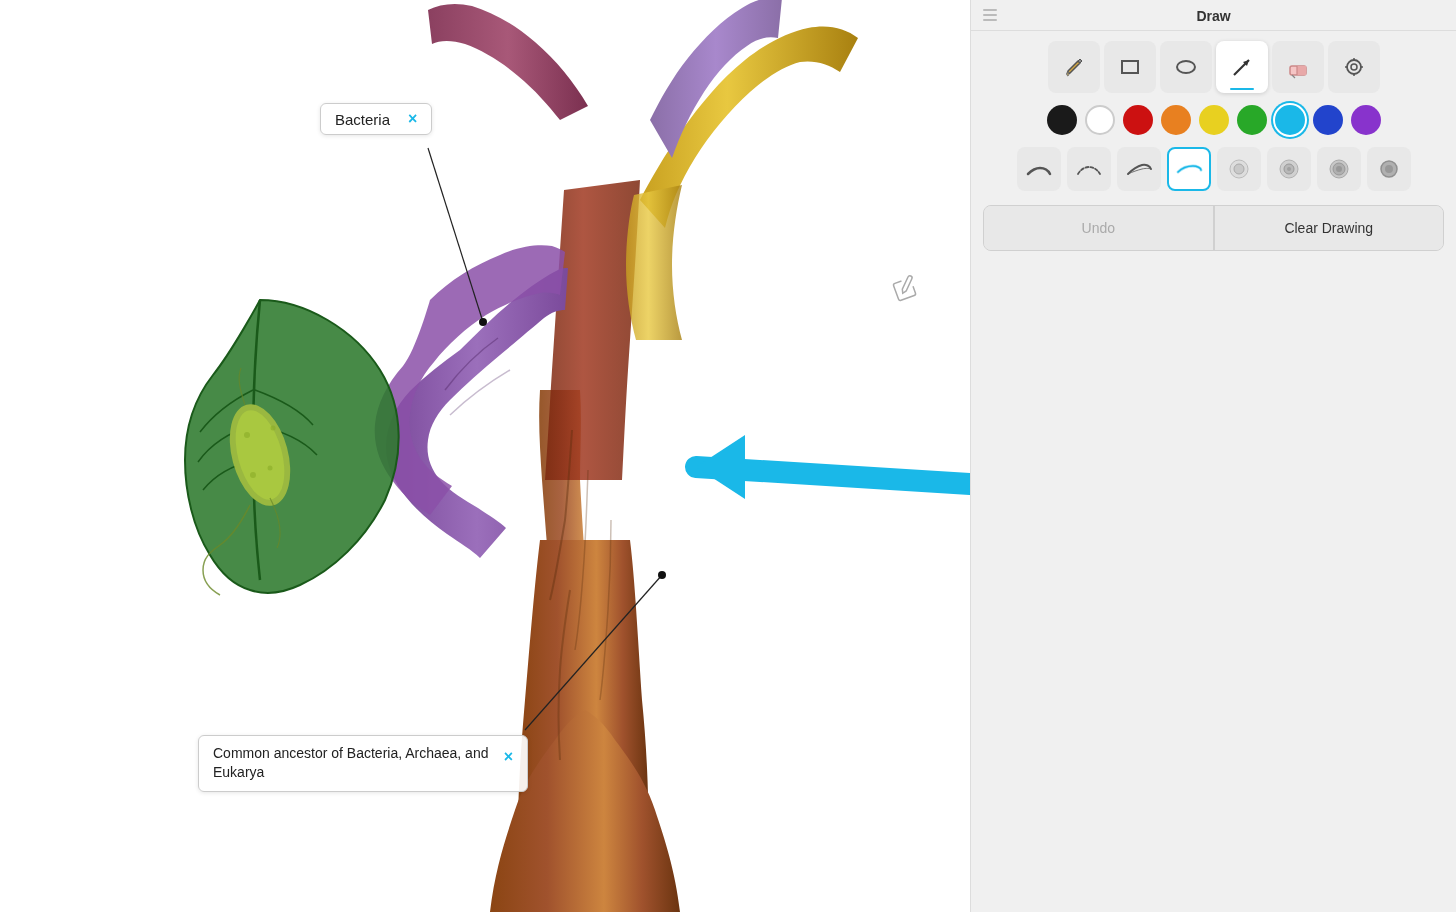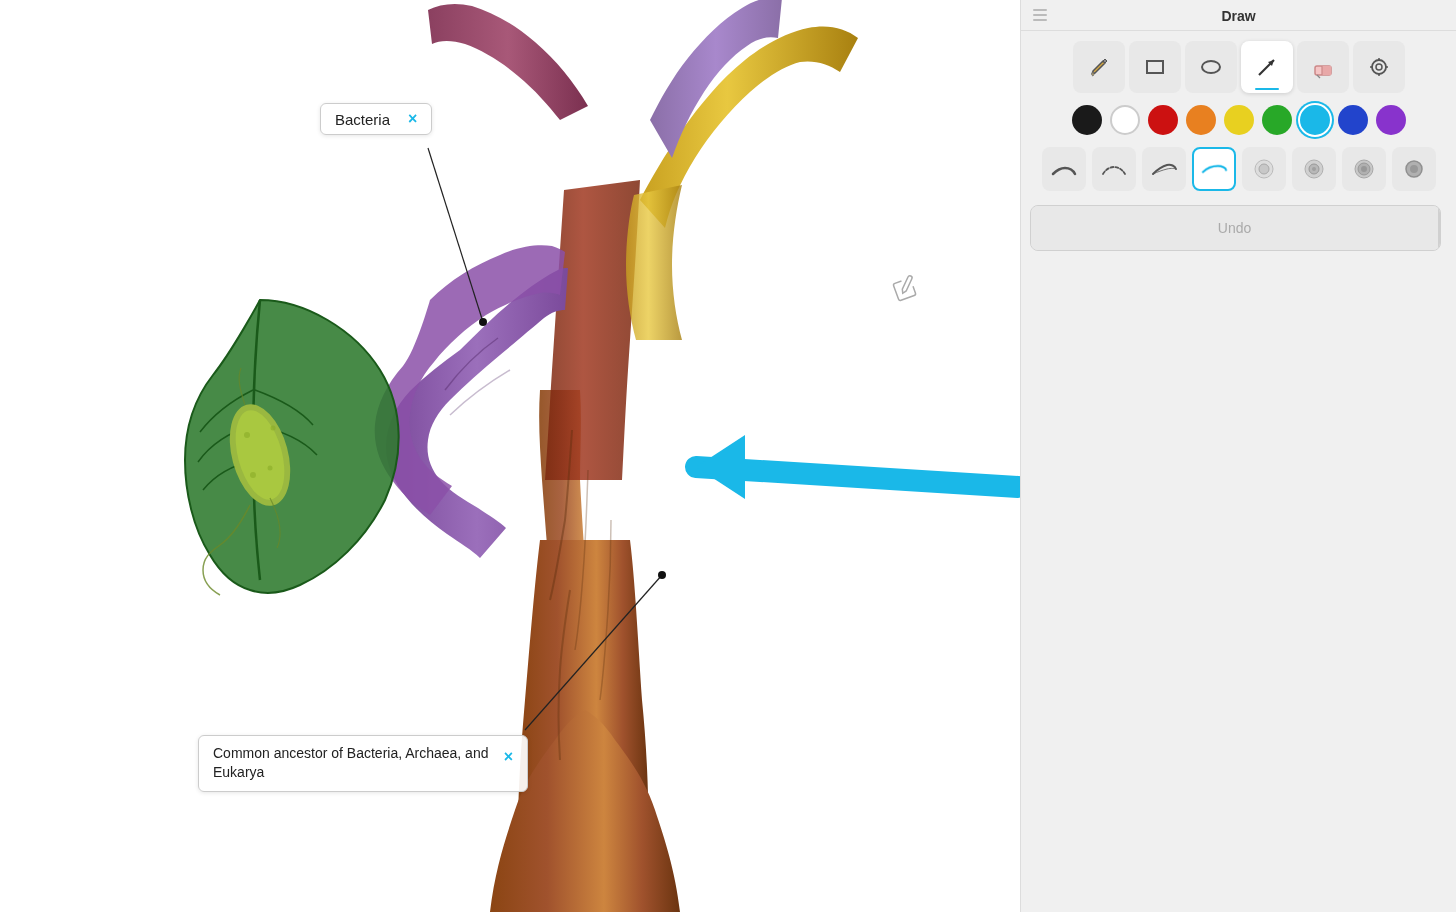--- a/index.html
+++ b/index.html
@@ -92,27 +92,27 @@
       left: 894px;
       font-size: 20px;
       color: #aaa;
       transform: rotate(-20deg);
     }
 
     
     #draw-panel {
       position: absolute;
       right: 0; top: 0;
-      width: 436px;
+      width: 486px;
       height: 912px;
       background: #f0f0f0;
       border-left: 1px solid #ddd;
       display: flex;
       flex-direction: column;
-      align-items: flex-start;
+      align-items: center;
       padding-top: 0;
     }
 
     .panel-header {
       width: 100%;
       display: flex;
       align-items: center;
       justify-content: center;
       padding: 8px 0 6px 0;
       border-bottom: 1px solid #ddd;
@@ -532,15 +532,16 @@
         <circle cx="15" cy="15" r="8" fill="#b0b0b0" stroke="#909090" stroke-width="1.5"></circle>
         <circle cx="15" cy="15" r="4" fill="#989898"></circle>
       </svg>
     </button>
   </div>
 
   <div class="action-row">
     <button class="action-btn disabled">Undo</button>
     <div class="action-divider"></div>
     <div class="action-divider"></div>
+    <button class="action-btn clear">Clear Drawing</button>
   </div>
 
 </div>
 
 </body></html>

